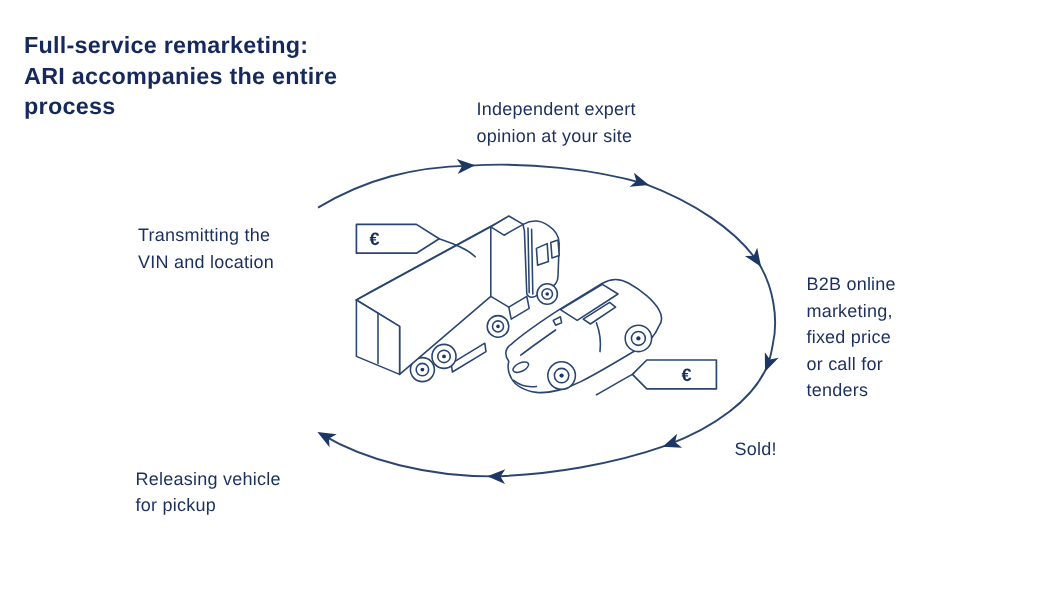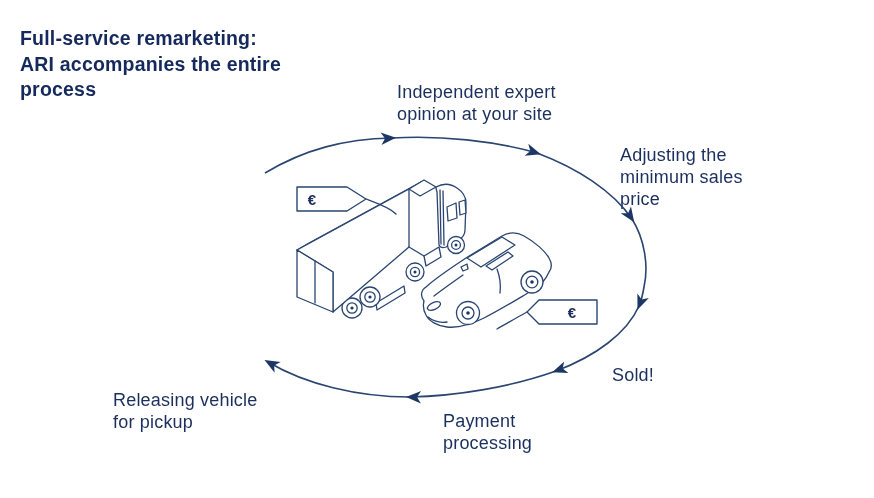--- a/index.html
+++ b/index.html
@@ -12,21 +12,21 @@
   }
   .page-title{
     position:absolute;left:20px;top:26px;
     font-size:19.5px;line-height:25.5px;font-weight:700;
     letter-spacing:.2px;
     color:#16295c;
     white-space:pre-line;
   }
   .step-label{
     position:absolute;
-    font-size:18px;line-height:22px;font-weight:500;
+    font-size:15px;line-height:22px;font-weight:500;
     letter-spacing:.2px;
     color:#1b2f5e;
     white-space:pre-line;
   }
   .step-transmit{left:115px;top:186px;}
   .step-expert{left:397px;top:81px;}
   .step-adjust{left:620px;top:144px;}
   .step-b2b{left:672px;top:227px;}
   .step-sold{left:612px;top:364px;}
   .step-payment{left:443px;top:410px;}
@@ -41,27 +41,28 @@
 </style>
 </head>
 <body>
 
 <div class="canvas">
 
   <div class="page-title">Full-service remarketing:
 ARI accompanies the entire
 process</div>
 
+  <div class="step-label step-transmit">Transmitting the
+VIN and location</div>
   <div class="step-label step-expert">Independent expert
 opinion at your site</div>
-  <div class="step-label step-adjust">Adjusting the
-minimum sales price</div>
+  <div class="step-label step-b2b">B2B online marketing,
+fixed price or call for
+tenders</div>
   <div class="step-label step-sold">Sold!</div>
-  <div class="step-label step-payment">Payment
-processing</div>
   <div class="step-label step-release">Releasing vehicle
 for pickup</div>
 
   <svg class="diagram-svg" width="874" height="498" viewBox="0 0 874 498">
 
     <path class="arc" d="M265,173 C305,149 345,139 392,138
          C440,135 495,141 537,153
          C577,168 613,191 632,219
          C644,238 649,265 644,287
          C643,293 642,299 639,306

